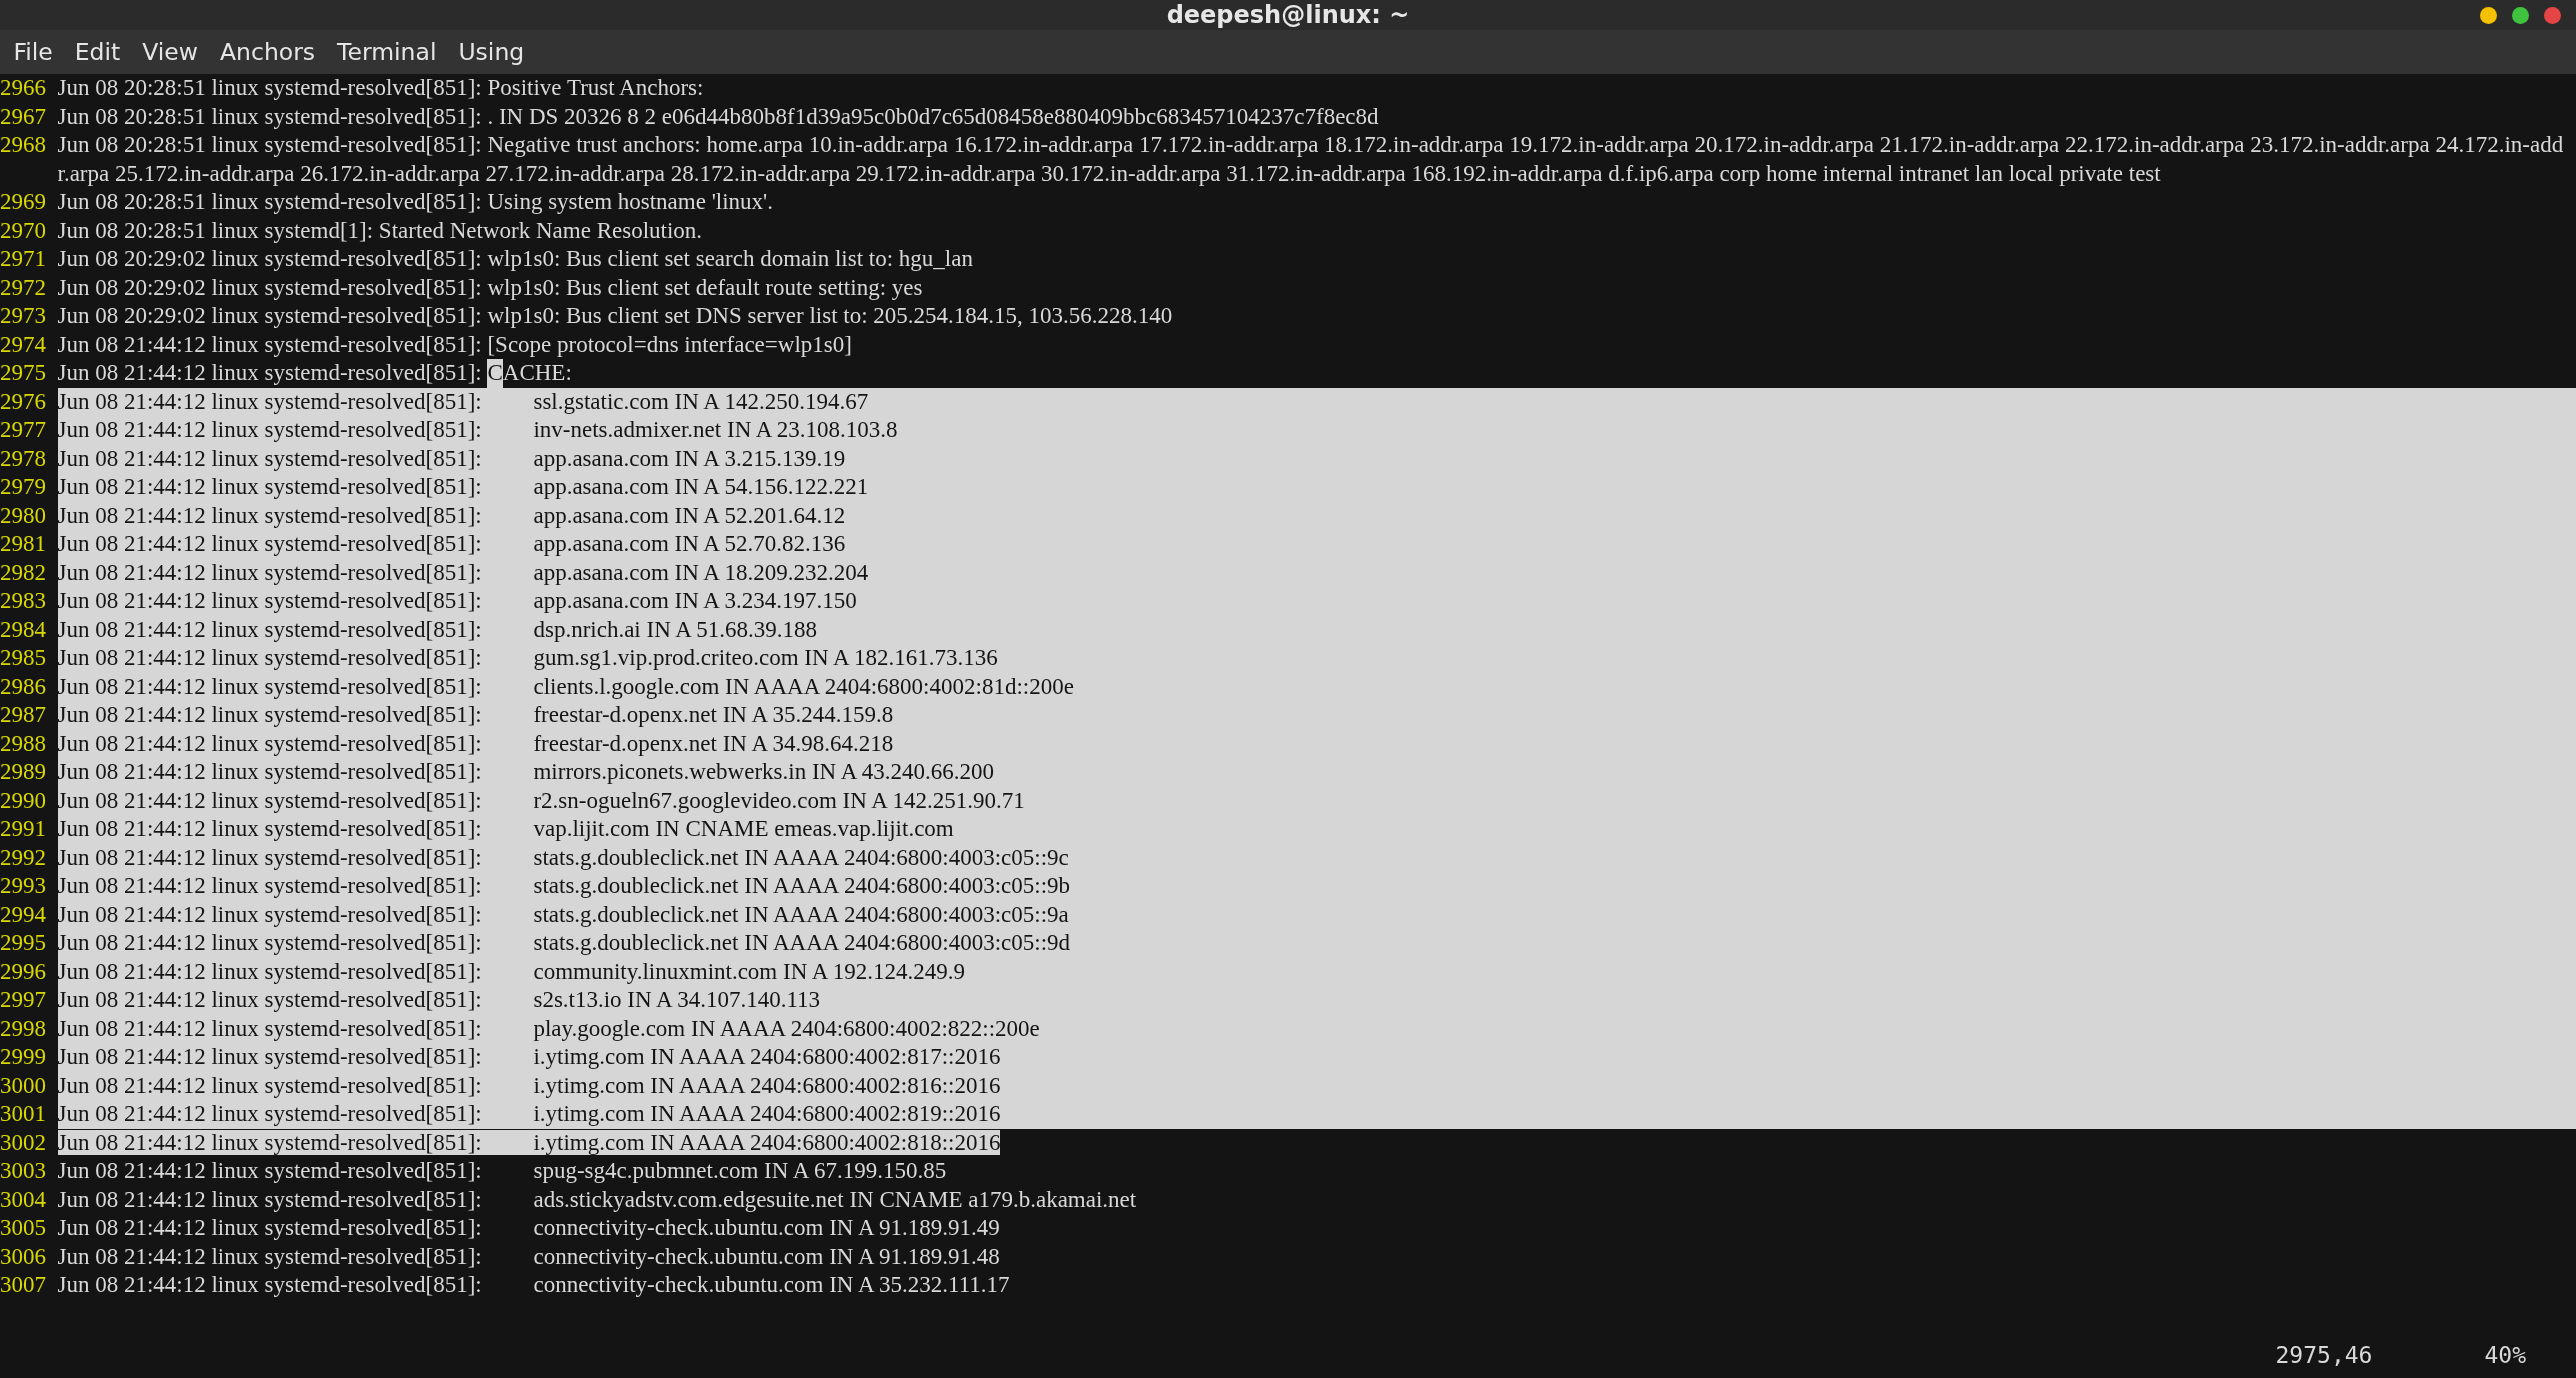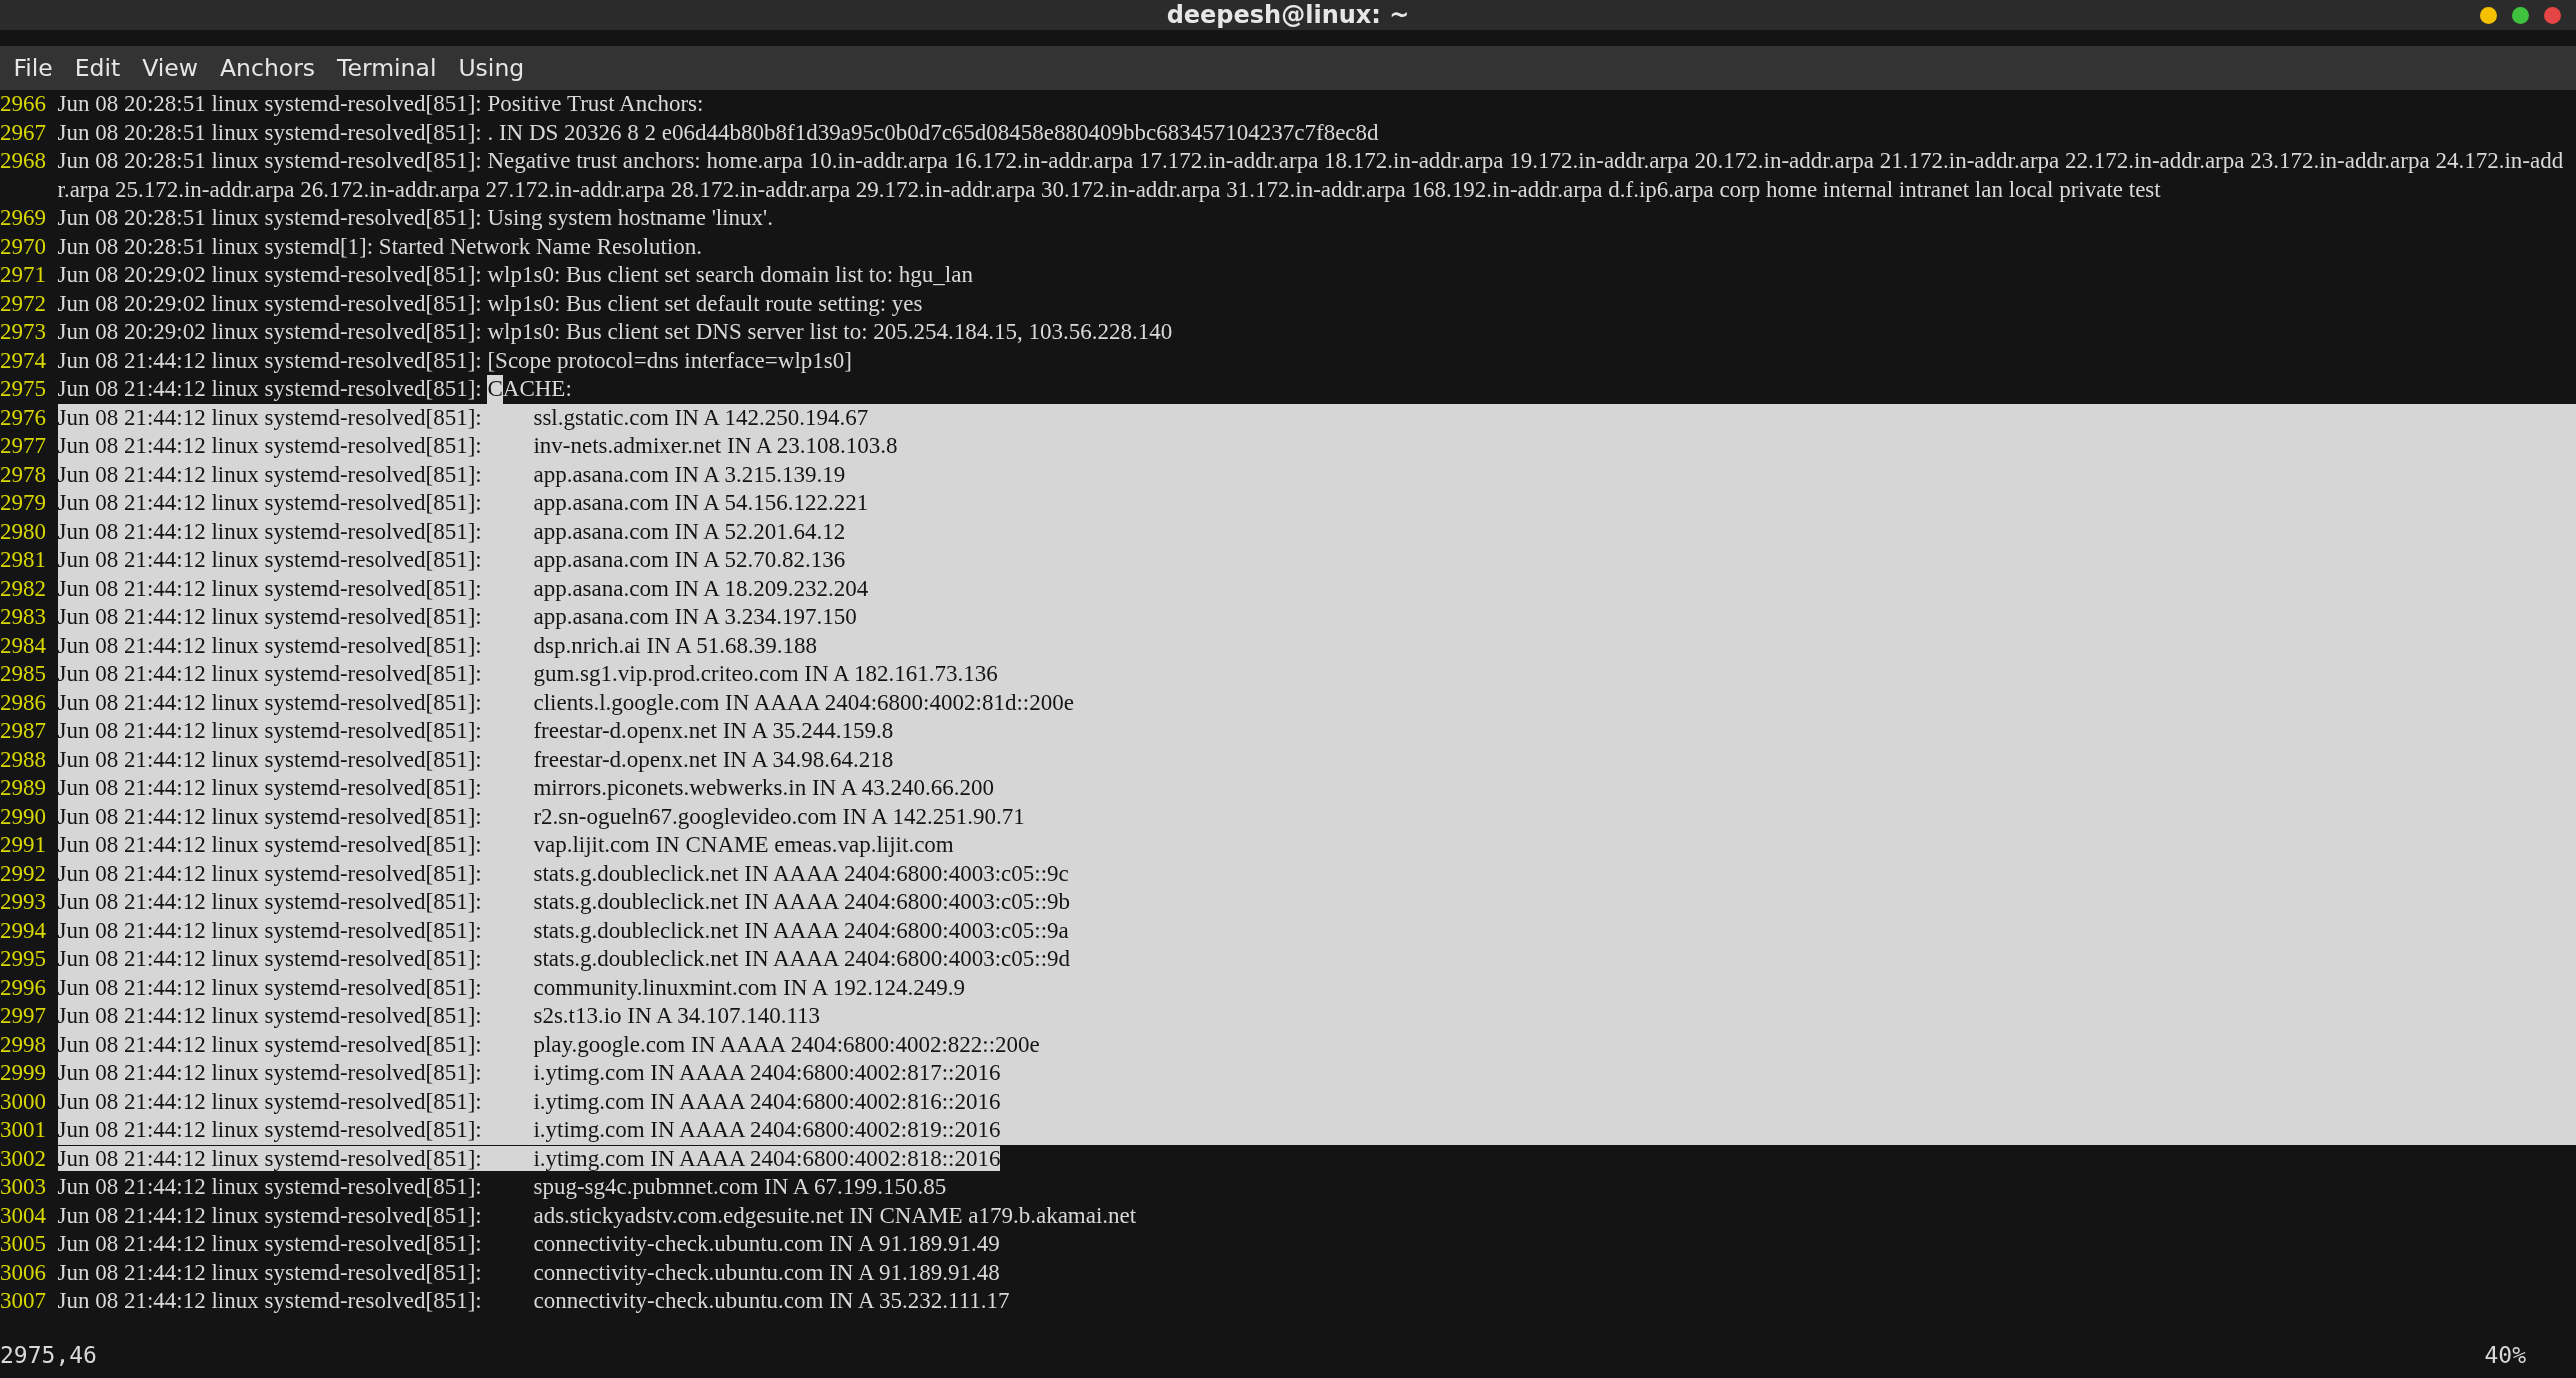--- a/index.html
+++ b/index.html
@@ -51,21 +51,20 @@
   .menubar {
     height: 44px;
     background: var(--menubar);
     display: flex;
     align-items: center;
     gap: 22px;
     padding: 0 13.4px;
     font-family: "DejaVu Sans", Arial, sans-serif;
     font-size: 23.5px;
     color: #e6e6e6;
-    margin-top: 16px;
   }
   .menubar span { cursor: default; }
   .term {
     padding: 0;
     white-space: pre;
     letter-spacing: 0px;
   }
   .row { display: flex; font-family: Liberation Serif, serif; }
   .ln {
     color: var(--lineno);
@@ -89,22 +88,22 @@
     color: var(--sel-fg);
     display: block;
     flex: 1;
   }
   .statusbar {
     position: absolute;
     bottom: 8.4px;
     right: 0;
     width: 100%;
     display: flex;
-    justify-content: space-between;
-    gap: 85px;
+    justify-content: flex-end;
+    gap: 112px;
     padding-right: 50px;
     color: var(--fg);
   }
 </style>
 </head>
 <body>
 
 <div class="titlebar">
   <span>deepesh@linux: ~</span>
   <div class="win-controls">

